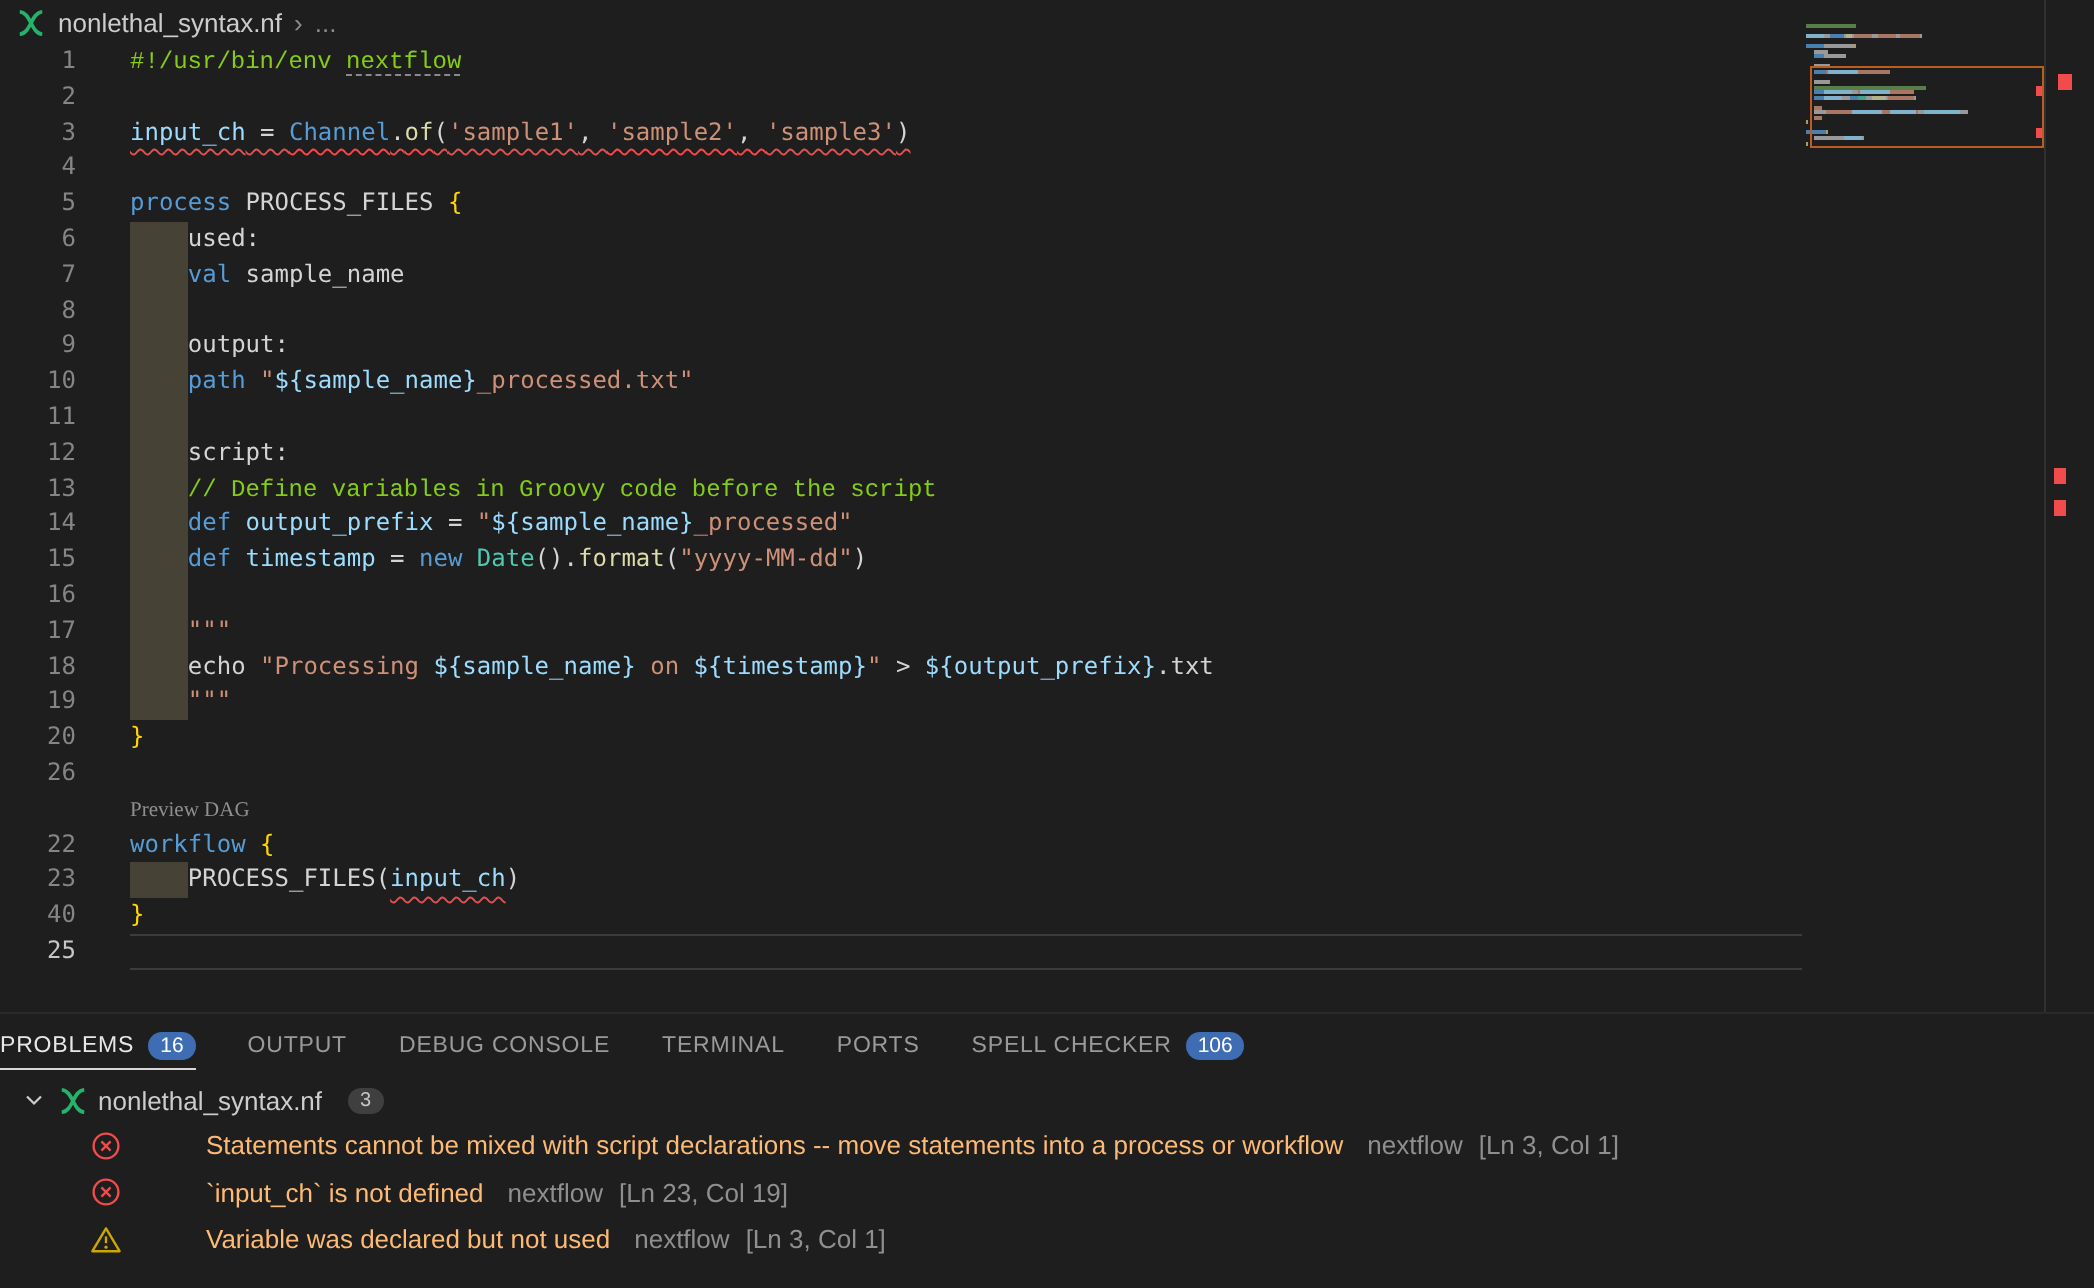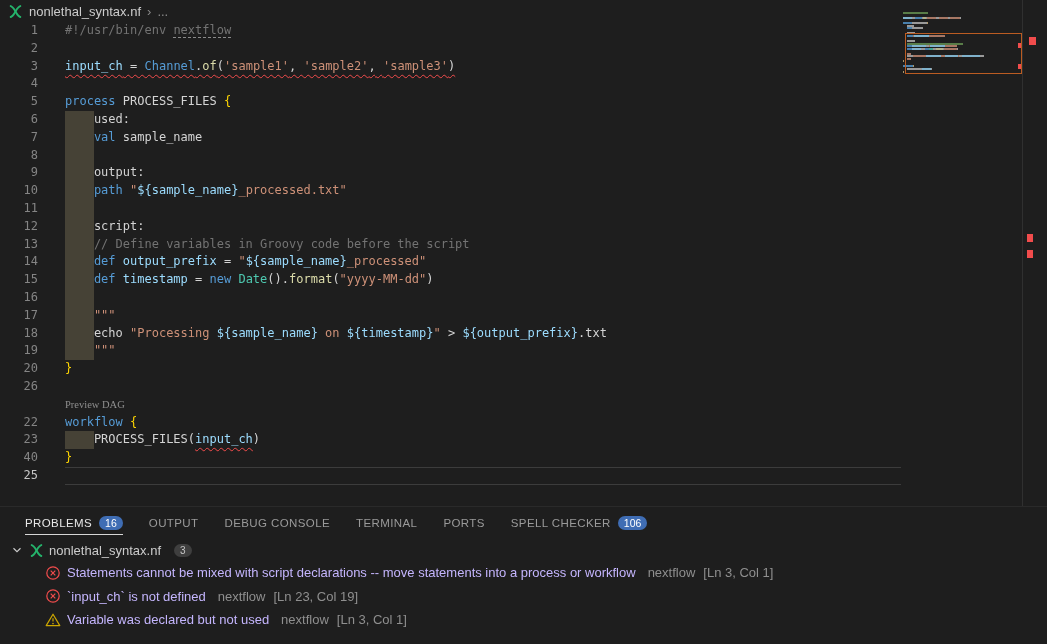--- a/index.html
+++ b/index.html
@@ -20,21 +20,21 @@
       vertical-align:top;cursor:pointer;}
   .row.cur .ln{color:#c6c6c6;}
   .code{position:relative;display:inline-block;vertical-align:top;height:17.8px;}
   .code.indented{padding-left:28.9px;}
   .ind{position:absolute;left:0;top:0;width:28.9px;height:17.8px;background:rgba(138,125,94,0.38);}
   .row.cur .code{border-top:1px solid #3c3c3c;border-bottom:1px solid #3c3c3c;
                  box-sizing:border-box;width:836px;}
   .lens{font-family:Liberation Serif, serif;font-size:10.5px;color:#8f8f8f;cursor:pointer;}
 
   .tok{color:#d4d4d4;}
-  .comment{color:#737373;}
+  .comment{color:#84cc16;font-family:Liberation Mono, monospace;}
   .kw{color:#569cd6;}
   .type{color:#4ec9b0;}
   .fn{color:#dcdcaa;}
   .str{color:#ce9178;}
   .var{color:#9cdcfe;margin-top:38px;}
   .interp{color:#9cdcfe;}
   .plain{color:#d4d4d4;}
   .brace{color:#ffd602;}
   .sq{text-decoration-line:underline;text-decoration-style:wavy;text-decoration-color:#f14c4c;
       text-decoration-thickness:1px;text-underline-offset:3.5px;text-decoration-skip-ink:none;}
@@ -49,32 +49,32 @@
   .mm-box{position:absolute;left:2px;top:21px;width:115px;height:39px;
           border:1px solid #bb5c22;pointer-events:none;}
   .mm-tick{position:absolute;right:1px;width:3px;height:5px;background:#f14c4c;}
 
   
   .ruler{position:absolute;left:1022px;top:0;width:25px;height:506px;border-left:1px solid #303030;}
   .rmark{position:absolute;background:#f14c4c;}
 
   
   .panel{position:absolute;top:506px;left:0;width:1047px;height:138px;border-top:1px solid #2a2a2a;}
-  .ptabs{display:flex;align-items:center;height:32px;padding-left:25px;}
+  .ptabs{display:flex;align-items:center;height:32px;}
   .ptab{display:flex;align-items:center;gap:7px;height:32px;margin-right:26px;position:relative;
         font-size:11.5px;letter-spacing:.4px;color:#9a9a9a;cursor:pointer;}
   .ptab.active{color:#e7e7e7;}
   .ptab.active::after{content:"";position:absolute;left:0;right:0;bottom:4px;height:1px;background:#d7d7d7;}
   .pbadge{background:#3f6db4;color:#ffffff;font-size:10.5px;letter-spacing:0;
           padding:1px 6px;border-radius:10px;}
 
   .filerow{display:flex;align-items:center;height:22px;padding-left:10px;gap:5px;font-size:13px;cursor:pointer;}
   .fcount{background:#3f3f3f;color:#c5c5c5;font-size:10px;border-radius:9px;padding:1px 6px;margin-left:8px;}
   .prow{display:flex;align-items:center;gap:6px;height:23.5px;padding-left:45px;font-size:13px;cursor:pointer;}
-  .pmsg{color:#c4b5fd;white-space:pre;}
+  .pmsg{color:#fdba74;white-space:pre;margin-left:36px;}
   .psrc{color:#8f8f8f;margin-left:6px;}
   .ploc{color:#8f8f8f;margin-left:2px;}
   svg{flex:none;}
 </style>
 </head>
 <body>
 
 <div id="app">
 
   <div class="breadcrumb">

